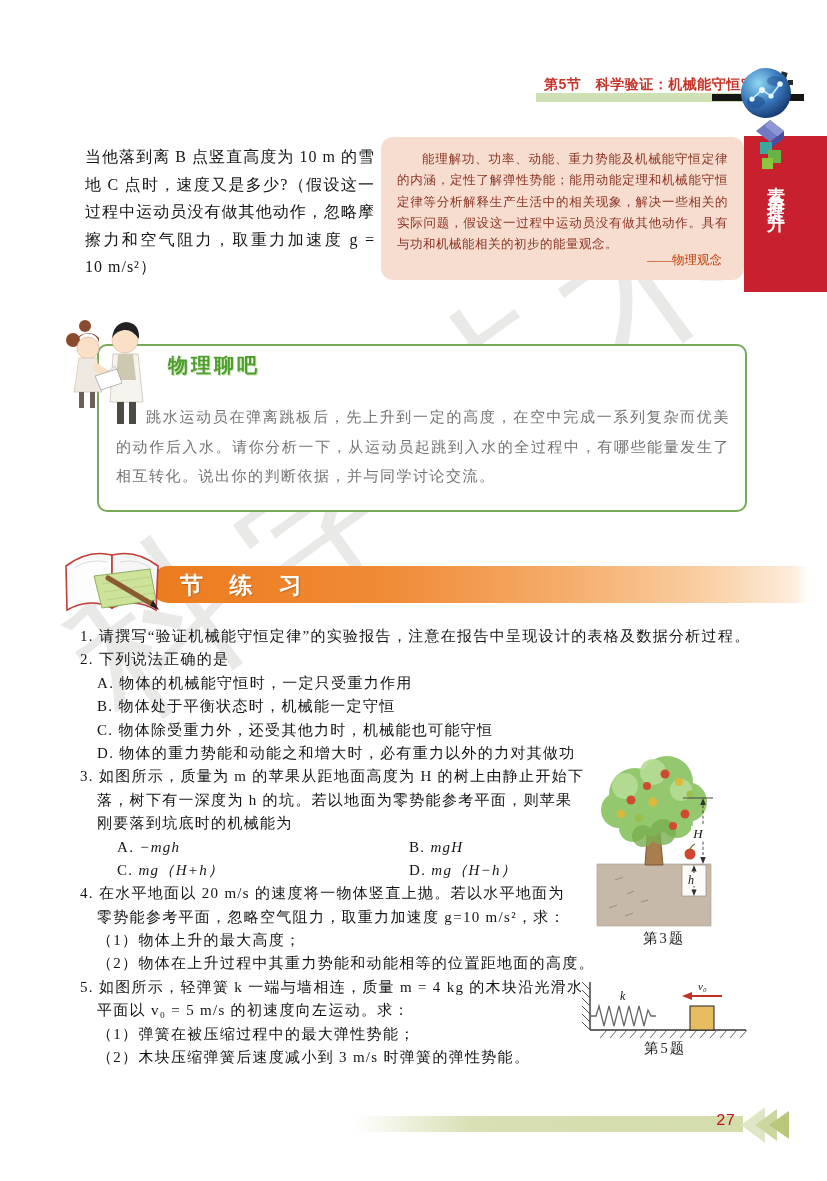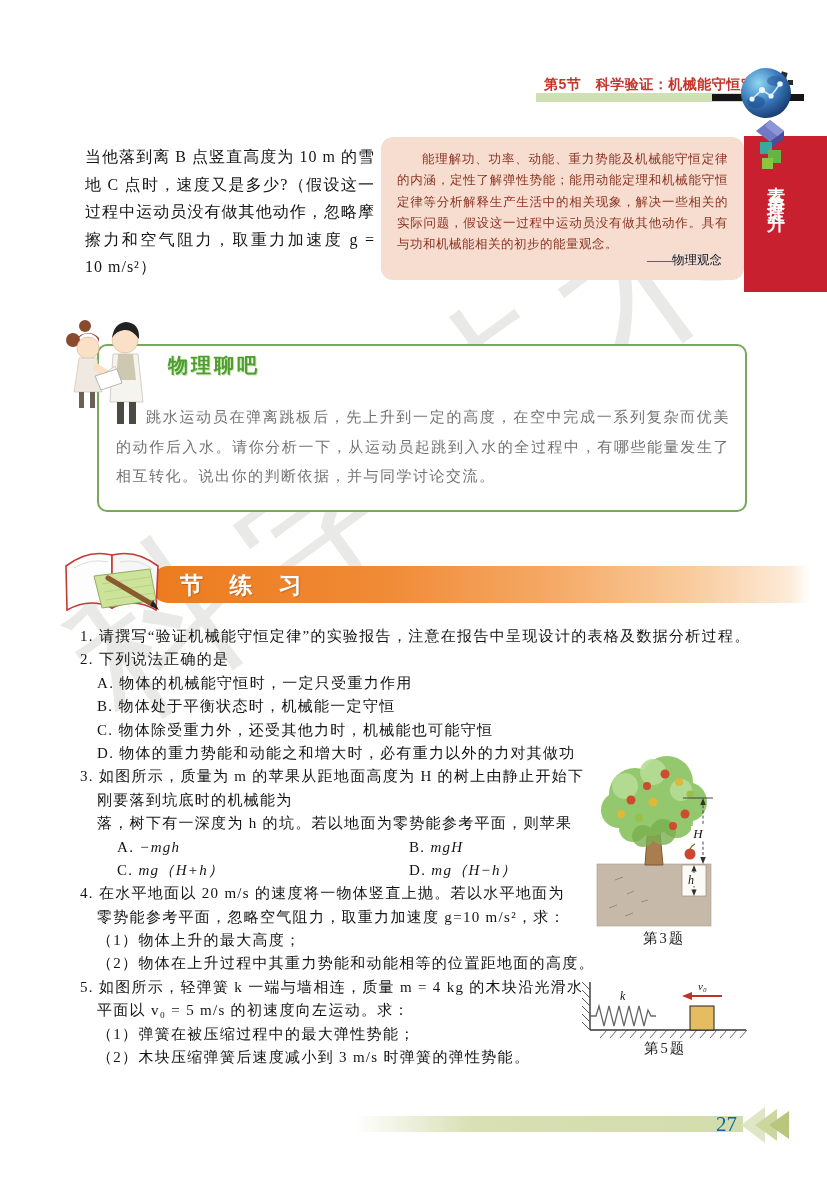--- a/index.html
+++ b/index.html
@@ -22,21 +22,21 @@
     font-weight:bold;font-size:18px;letter-spacing:9px;font-family:"Liberation Sans",sans-serif;}
   .tab-icon{left:751px;top:118px;width:38px;height:58px;}
   
   .intro{left:85px;top:143px;width:290px;font-size:16px;line-height:27.6px;
     letter-spacing:1px;text-align:justify;color:#151515;font-family:Liberation Serif, serif;}
   
   .pinkbox{left:381px;top:137px;width:363px;height:143px;background:#f6ddcf;border-radius:12px;}
   .pink-body{left:397px;top:149px;width:331px;font-size:12.5px;line-height:21.3px;
     color:#8b3222;text-align:justify;text-indent:2em;letter-spacing:0.5px;
     font-family:"Liberation Serif",serif;}
-  .pink-attr{left:397px;top:252px;width:325px;font-size:12.5px;color:#0f172a;
+  .pink-attr{left:397px;top:252px;width:325px;font-size:12.5px;color:#c2410c;
     text-align:right;font-family:"Liberation Serif",serif;}
   
   .chatbox{left:97px;top:344px;width:646px;height:164px;border:2px solid #78a85a;border-radius:10px;background:#fff;}
   .chat-title{left:168px;top:352px;font-size:20px;font-weight:bold;color:#4e9e2e;
     letter-spacing:3px;text-shadow:1px 1px 0 #c9e3b6;}
   .chat-body{left:116px;top:403px;width:614px;font-size:15px;line-height:29.5px;
     letter-spacing:1.5px;text-align:justify;text-indent:2em;color:#737373;
     font-family:"Liberation Serif",serif;}
   .chat-people{left:55px;top:312px;width:108px;height:126px;}
   
@@ -52,21 +52,21 @@
   .optcell{display:inline-block;width:292px;margin-left:20px;}
   .fml{font-style:italic;}
   
   .fig3{left:595px;top:752px;width:155px;height:176px;}
   .fig3-cap{left:643px;top:929px;font-size:14.5px;letter-spacing:2px;color:#222;font-family:"Liberation Serif",serif;text-align:right;}
   .fig5{left:578px;top:980px;width:230px;height:58px;}
   .fig5-cap{left:644px;top:1039px;font-size:14.5px;letter-spacing:2px;color:#222;font-family:"Liberation Serif",serif;}
   
   .foot-bar{left:355px;top:1116px;width:388px;height:16px;
     background:linear-gradient(to right,rgba(216,224,180,0),#d8e0b4 30%,#d3dcab 100%);}
-  .foot-num{left:716px;top:1112px;font-size:21px;color:#0369a1;font-family:Liberation Serif, serif;}
+  .foot-num{left:716px;top:1112px;font-size:16px;color:#b91c1c;font-family:Liberation Mono, monospace;}
   .foot-tris{left:741px;top:1106px;width:54px;height:38px;}
 </style>
 </head>
 <body>
 
 <div class="page">
 
   <div class="watermark">科学技术</div>
 
   <div class="abs z1 hdr-title">第5节　科学验证：机械能守恒定律</div>
@@ -146,22 +146,22 @@
   <div class="abs z1 banner-title">节 练 习</div>
 
   <div class="abs z1 ex">
     <div class="ln">1. 请撰写“验证机械能守恒定律”的实验报告，注意在报告中呈现设计的表格及数据分析过程。</div>
     <div class="ln">2. 下列说法正确的是</div>
     <div class="ln ind">A. 物体的机械能守恒时，一定只受重力作用</div>
     <div class="ln ind">B. 物体处于平衡状态时，机械能一定守恒</div>
     <div class="ln ind">C. 物体除受重力外，还受其他力时，机械能也可能守恒</div>
     <div class="ln ind">D. 物体的重力势能和动能之和增大时，必有重力以外的力对其做功</div>
     <div class="ln">3. 如图所示，质量为 m 的苹果从距地面高度为 H 的树上由静止开始下</div>
+    <div class="ln ind">落，树下有一深度为 h 的坑。若以地面为零势能参考平面，则苹果</div>
     <div class="ln ind">刚要落到坑底时的机械能为</div>
-    <div class="ln ind">落，树下有一深度为 h 的坑。若以地面为零势能参考平面，则苹果</div>
     <div class="ln ind">
       <span class="optcell"><span>A.</span> <span class="fml">−mgh</span></span><span><span>B.</span> <span class="fml">mgH</span></span>
     </div>
     <div class="ln ind">
       <span class="optcell"><span>C.</span> <span class="fml">mg（H+h）</span></span><span><span>D.</span> <span class="fml">mg（H−h）</span></span>
     </div>
     <div class="ln">4. 在水平地面以 20 m/s 的速度将一物体竖直上抛。若以水平地面为</div>
     <div class="ln ind">零势能参考平面，忽略空气阻力，取重力加速度 g=10 m/s²，求：</div>
     <div class="ln ind">（1）物体上升的最大高度；</div>
     <div class="ln ind">（2）物体在上升过程中其重力势能和动能相等的位置距地面的高度。</div>

